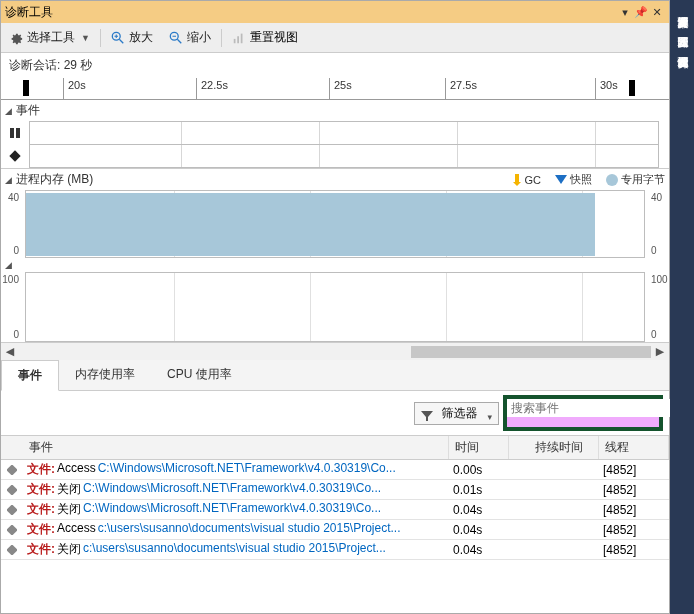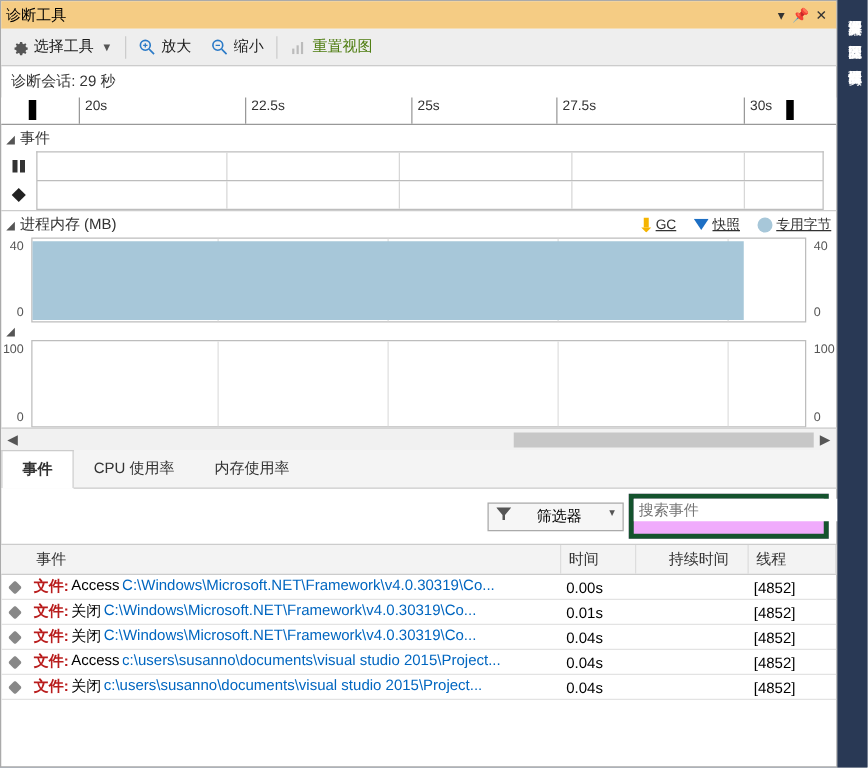--- a/index.html
+++ b/index.html
@@ -21,21 +21,21 @@
 
 .session { padding: 4px 8px; font-size: 12px; color: #333; }
 
 .ruler { position: relative; height: 22px; border-bottom: 1px solid #999; font-size: 11px; color: #333; background: #fff; }
 .ruler .tick { position: absolute; top: 0; height: 100%; border-left: 1px solid #999; padding-left: 4px; line-height: 14px; }
 .ruler .end-marker { position: absolute; top: 2px; width: 6px; height: 16px; background: #000; }
 
 .section-head { display: flex; align-items: center; font-size: 12px; padding: 2px 4px; gap: 4px; color: #333; cursor: pointer; }
 .section-head .tri { font-size: 9px; color: #555; }
 .section-head .spacer { flex: 1; }
-.legend-item { display: flex; align-items: center; gap: 3px; margin-left: 10px; font-size: 11px; text-decoration: underline; }
+.legend-item { display: flex; align-items: center; gap: 3px; margin-left: 10px; font-size: 11px; }
 .legend-swatch { display: inline-block; }
 
 .events-track { display: flex; height: 48px; border-bottom: 1px solid #ccc; }
 .events-icons { width: 28px; display: flex; flex-direction: column; align-items: center; justify-content: space-around; }
 .events-lanes { flex: 1; display: flex; flex-direction: column; padding-right: 10px; }
 .lane { flex: 1; border: 1px solid #bdbdbd; border-bottom: none; position: relative; }
 .lane:last-child { border-bottom: 1px solid #bdbdbd; }
 .lane .vgrid { position:absolute; top:0; bottom:0; width:1px; background:#d7d7d7; }
 
 .memory-chart, .cpu-chart { display: flex; font-size: 10px; color: #555; }
@@ -50,21 +50,21 @@
 .hscroll { height: 18px; background: #f1f1f1; border-top: 1px solid #ccc; display: flex; align-items: center; }
 .hscroll .arrow { width: 18px; text-align: center; cursor: pointer; color: #555; font-size: 11px; }
 .hscroll .track { flex: 1; position: relative; height: 12px; }
 .hscroll .thumb { position: absolute; right: 0; top: 0; height: 100%; width: 38%; background: #c7c7c7; }
 
 .tabs { border-bottom: 1px solid #ccc; display: flex; background: #f4f4f4; font-size: 12px; }
 .tab { padding: 6px 16px; cursor: pointer; color: #333; }
 .tab.active { background: #fff; border: 1px solid #ccc; border-bottom: 1px solid #fff; margin-bottom: -1px; font-weight: 600; }
 
 .filter-row { display: flex; justify-content: flex-end; align-items: center; padding: 4px 6px; gap: 4px; border-bottom: 1px solid #ccc; font-size: 12px; }
-.filter-btn { display: flex; align-items: flex-start; gap: 20px; padding: 2px 6px; border: 1px solid #aaa; background: #f6f6f6; cursor: pointer; }
+.filter-btn { display: flex; align-items: flex-end; gap: 8px; padding: 2px 6px; border: 1px solid #aaa; background: #f6f6f6; cursor: pointer; }
 .search-box { display: flex; align-items: flex-start; border: 4px solid #14532d; background: #f0abfc; width: 160px; }
 .search-box input { border: none; outline: none; font-size: 12px; padding: 2px 4px; flex: 1; }
 .search-box .mag { padding: 0 4px; color: #666; cursor: pointer; }
 
 .grid-head, .grid-row { display: flex; font-size: 12px; align-items: center; border-bottom: 1px solid #e3e3e3; }
 .grid-head { background: #f3f3f3; font-weight: 400; color: #333; height: 24px; border-bottom: 1px solid #ccc; }
 .col-icon { width: 22px; display:flex; justify-content:center; }
 .col-event { flex: 1; min-width: 0; padding: 3px 4px; display: flex; gap: 2px; overflow: hidden; white-space: nowrap; }
 .col-time { width: 60px; padding: 3px 4px; }
 .col-dur { width: 70px; padding: 3px 4px; margin-left: 20px; }
@@ -111,21 +111,21 @@
     </div>
     <div class="btn">
       <svg viewBox="0 0 16 16">
           <circle cx="6" cy="6" r="4.5" fill="none" stroke="#2b7ac7" stroke-width="1.5"></circle>
           <line x1="9.5" y1="9.5" x2="14" y2="14" stroke="#2b7ac7" stroke-width="1.5"></line>
           <line x1="4" y1="6" x2="8" y2="6" stroke="#2b7ac7" stroke-width="1.2"></line>
         </svg>
       <span>缩小</span>
     </div>
     <div class="sep"></div>
-    <div class="btn" style="color:#4d7c0f">
+    <div class="btn" style="color:#000000">
       <svg viewBox="0 0 16 16">
           <rect x="2" y="9" width="2" height="5" fill="#bbb"></rect>
           <rect x="6" y="6" width="2" height="8" fill="#bbb"></rect>
           <rect x="10" y="3" width="2" height="11" fill="#bbb"></rect>
         </svg>
       <span>重置视图</span>
     </div>
   </div>
 
   <div class="session">
@@ -237,22 +237,22 @@
     <div class="arrow">◀</div>
     <div class="track">
         <div class="thumb"></div>
       </div>
     <div class="arrow">▶</div>
   </div>
 
   <div class="bottom-panel">
     <div class="tabs">
       <div class="tab active">事件</div>
+      <div class="tab">内存使用率</div>
       <div class="tab">CPU 使用率</div>
-      <div class="tab">内存使用率</div>
     </div>
 
     <div class="filter-row">
       <div class="filter-btn">
         <svg width="12" height="12">
             <polygon points="0,1 12,1 7,7 7,11 5,11 5,7" fill="#555"></polygon>
           </svg>
         <span>筛选器</span>
         <span class="dropdown-arrow">▾</span>
       </div>

